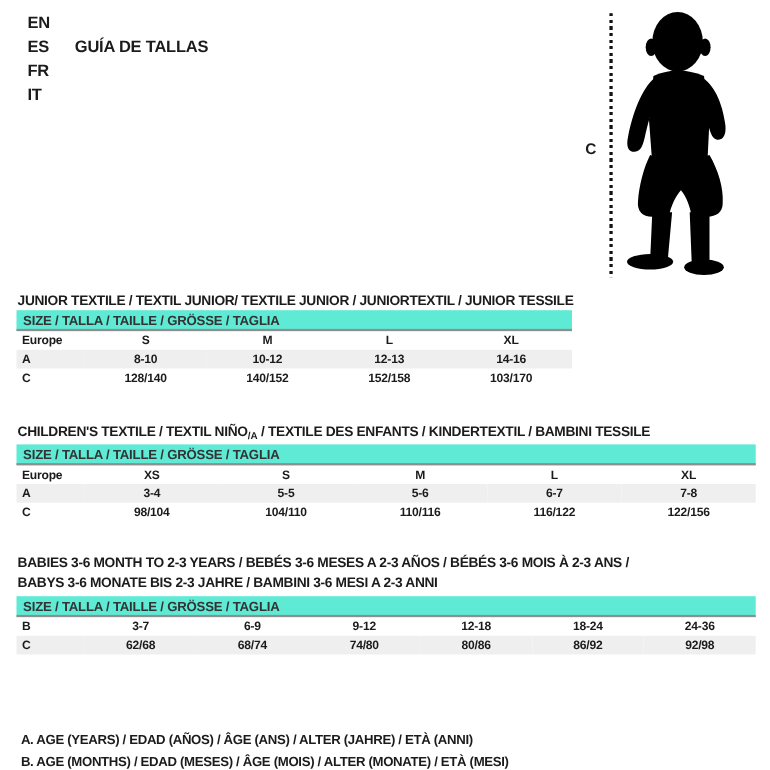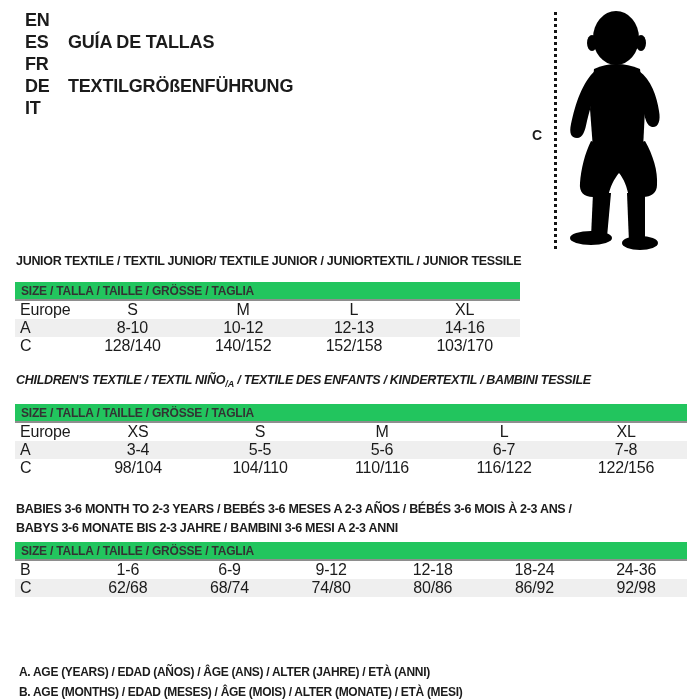--- a/index.html
+++ b/index.html
@@ -8,78 +8,74 @@
     position:relative;
     background:#ffffff;
     font-family:"Liberation Sans","DejaVu Sans",sans-serif;
     color:#1b1b1b;
     overflow:hidden;
     letter-spacing:-0.2px;
   }
 
   
   .lang-block { position:absolute; top:9px; left:25px; }
-  .lang-row { display:flex; height:22px; align-items:center; font-weight:bold; font-size:18px; }
+  .lang-row { display:flex; height:22px; align-items:center; font-weight:bold; font-size:15px; }
   .lang-code { width:43px; flex:0 0 43px; }
 
   
   .figure { position:absolute; top:9px; left:518px; width:170px; height:248px; }
   .dotted-line {
     position:absolute; left:36px; top:3px; width:2.5px; height:240px;
     background:repeating-linear-gradient(to bottom,#141414 0 3px, transparent 3px 6px);
   }
   .figure-label { position:absolute; left:14px; top:118px; font-weight:bold; font-size:14px; }
   .figure svg { position:absolute; left:47px; top:0; }
 
   
-  .sec-title { position:absolute; left:16px; font-weight:bold; font-size:12.5px; letter-spacing:-0.3px; line-height:19px; }
+  .sec-title { position:absolute; left:16px; font-weight:bold; font-size:12.5px; letter-spacing:-0.3px; line-height:19px;margin-top:12px; }
   .t1-title { top:252px; }
-  .t2-title { top:371px;font-style:italic; }
-  .t3-title { top:500px; width:660px; }
+  .t2-title { top:371px; }
+  .t3-title { top:490px; width:660px; }
   .sub { font-size:9px; vertical-align:-3px; letter-spacing:0; }
 
   
   .sizetable { position:absolute; left:15px; }
   .t1 { top:282px; width:505px; }
   .t2 { top:404px; width:672px; }
   .t3 { top:542px; width:672px; }
   .bar {
-    background:#22c55e;
+    background:#5eead4;
     border-bottom:2px solid #8e8e8e;
     height:19px; line-height:19px;
     padding-left:6px;
     font-weight:bold; font-size:12px; color:#333;
   }
   table { width:100%; border-collapse:collapse; table-layout:fixed; }
   col.lblcol { width:62px; }
-  td { height:17px; font-size:16px; font-weight:normal; text-align:center; padding:0; white-space:nowrap; }
+  td { height:17px; font-size:11px; font-weight:bold; text-align:center; padding:0; white-space:nowrap; }
   td.lbl { text-align:left; padding-left:5px; }
   tbody tr:nth-child(even) { background:#efefef; }
 
   
   .footnotes { position:absolute; top:627px; left:19px;margin-top:35px; }
   .footnote { height:20px; line-height:20px; font-weight:bold; font-size:12px; letter-spacing:-0.3px; }
 </style>
 </head>
 <body>
 
 <div class="lang-block">
   <div class="lang-row">
     <span class="lang-code">EN</span>
   </div>
   <div class="lang-row">
     <span class="lang-code">ES</span>
     <span class="lang-label">GUÍA DE TALLAS</span>
   </div>
   <div class="lang-row">
     <span class="lang-code">FR</span>
-  </div>
-  <div class="lang-row">
-    <span class="lang-code">DE</span>
-    <span class="lang-label">TEXTILGRÖßENFÜHRUNG</span>
   </div>
   <div class="lang-row">
     <span class="lang-code">IT</span>
   </div>
 </div>
 
 <div class="figure">
   <span class="figure-label">C</span>
   <div class="dotted-line"></div>
   <svg width="110" height="242" viewBox="0 0 110 242" aria-hidden="true">
@@ -189,21 +185,21 @@
         <col>
         <col>
         <col>
         <col>
         <col>
         <col>
       </colgroup>
     <tbody>
       <tr>
         <td class="lbl">B</td>
-        <td>1-6</td>
+        <td>3-7</td>
         <td>6-9</td>
         <td>9-12</td>
         <td>12-18</td>
         <td>18-24</td>
         <td>24-36</td>
       </tr>
       <tr>
         <td class="lbl">C</td>
         <td>62/68</td>
         <td>68/74</td>

